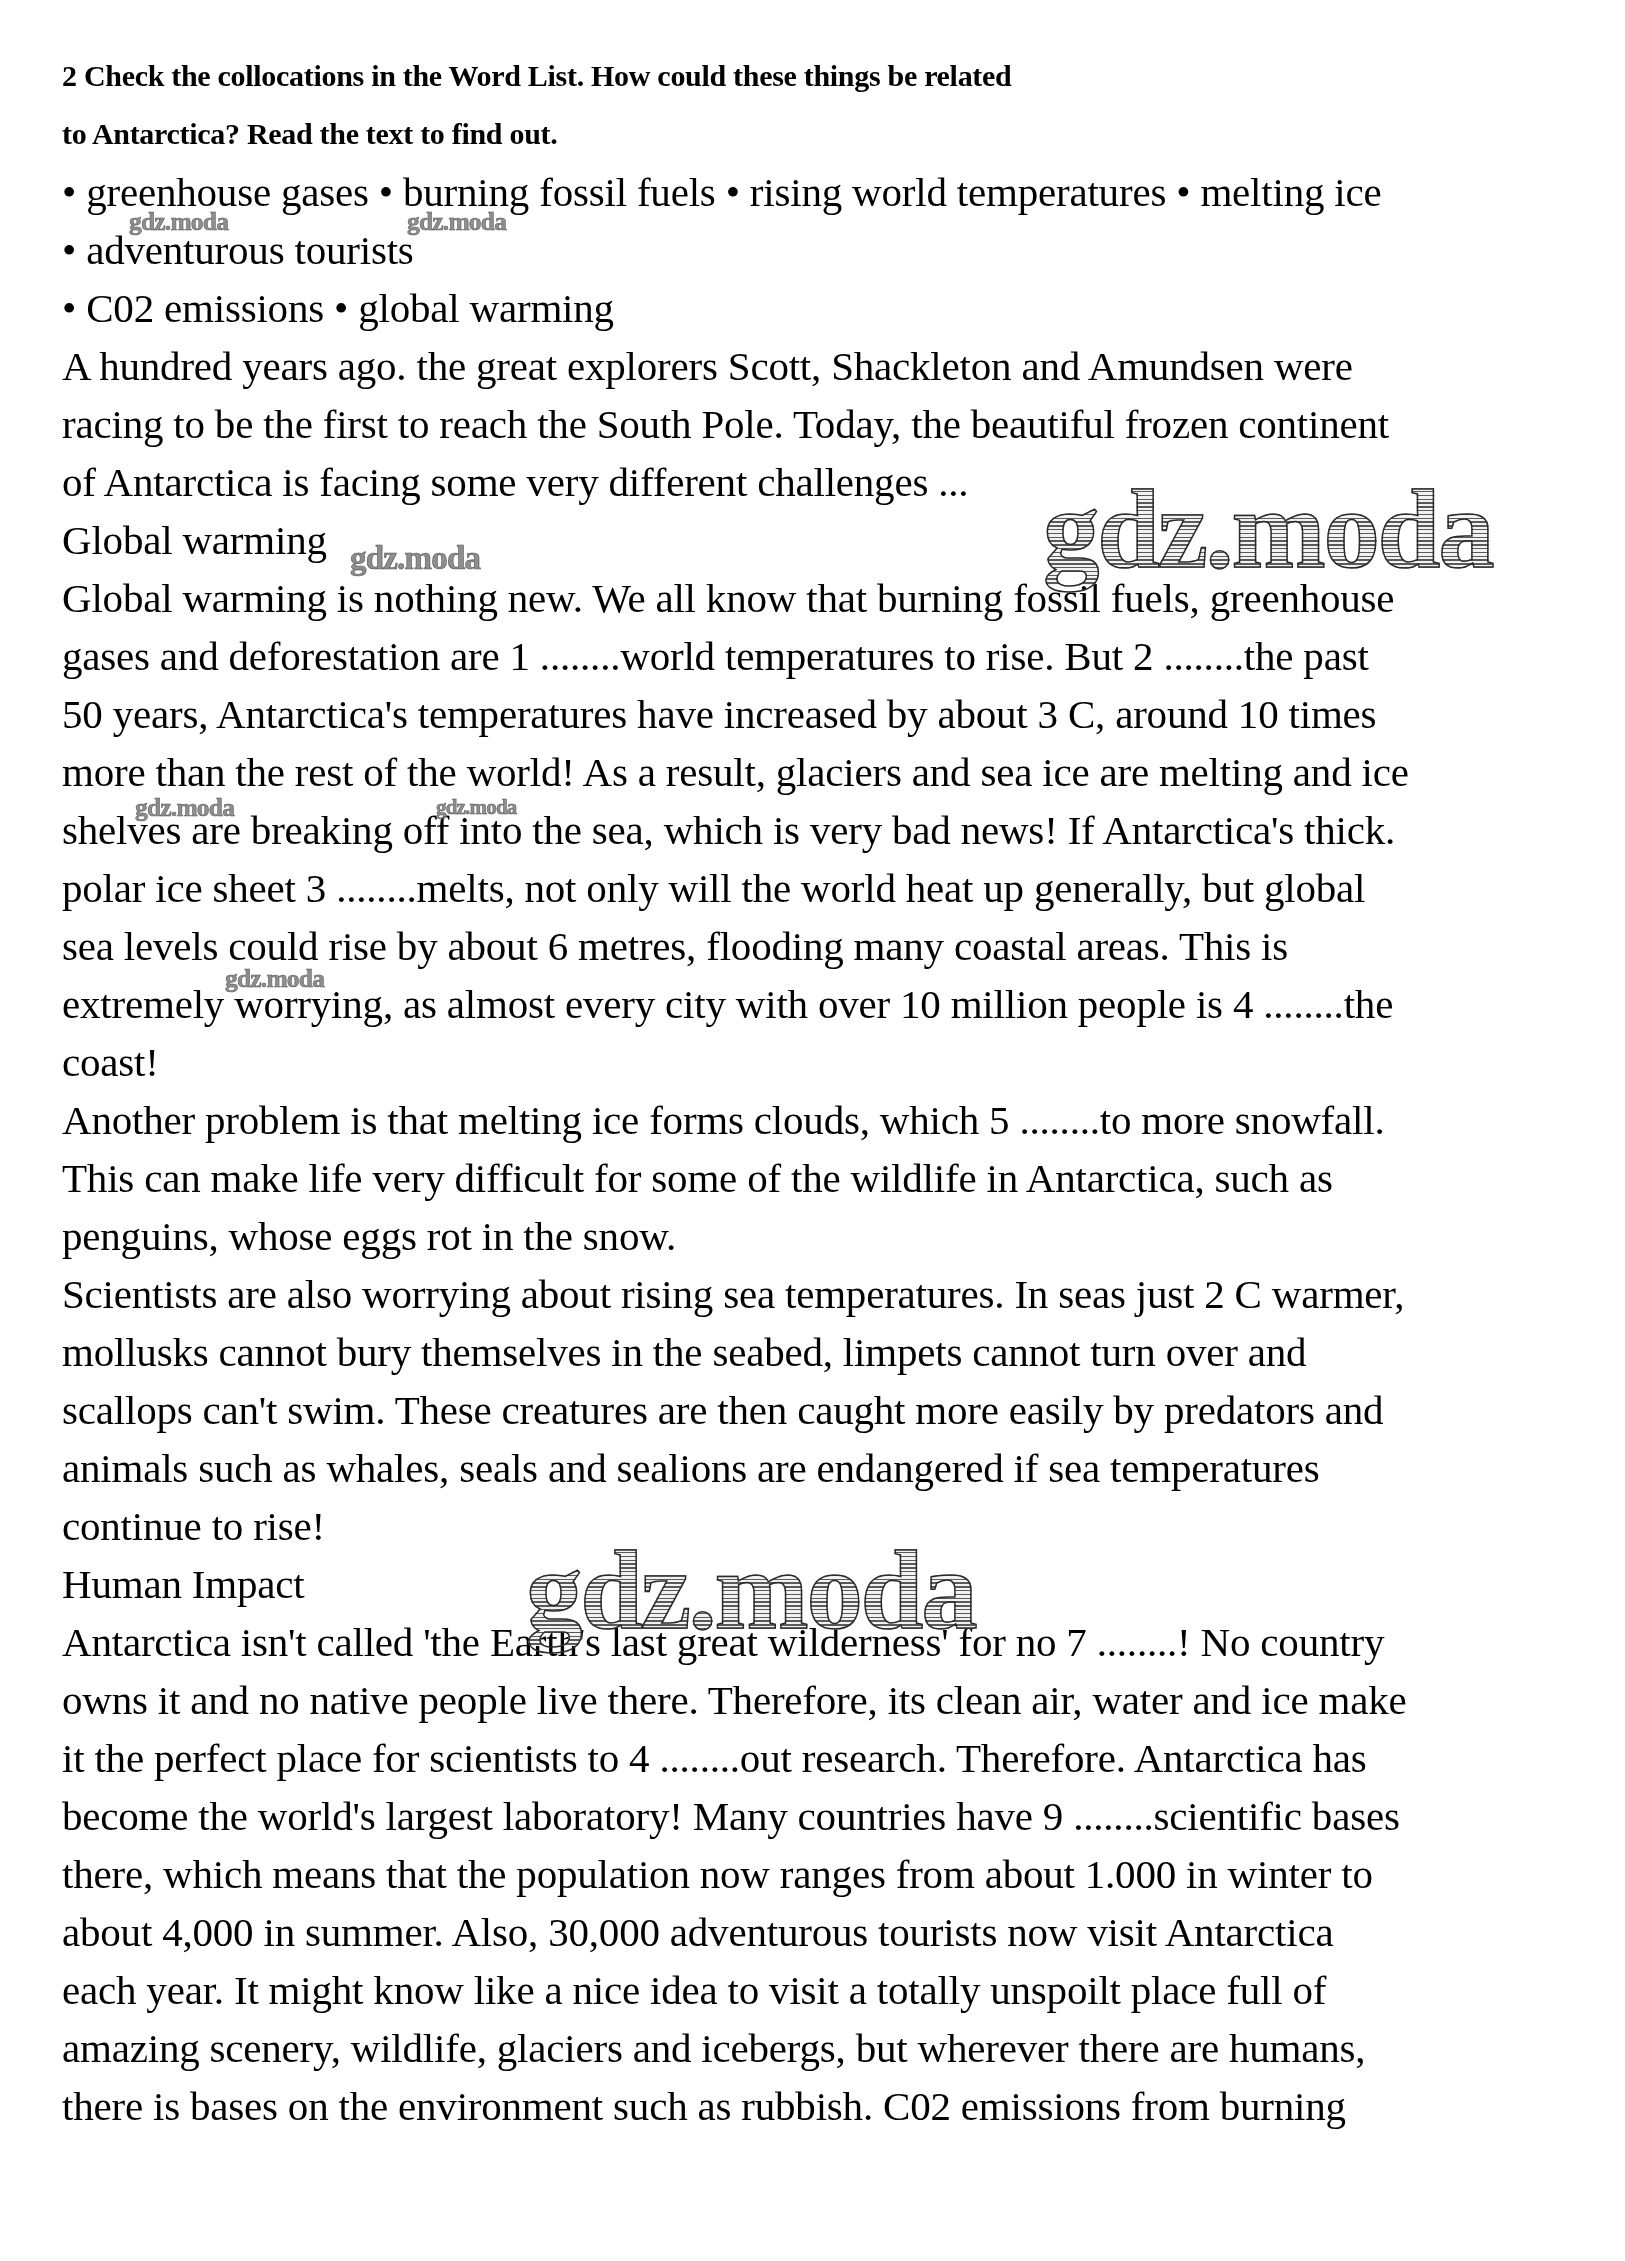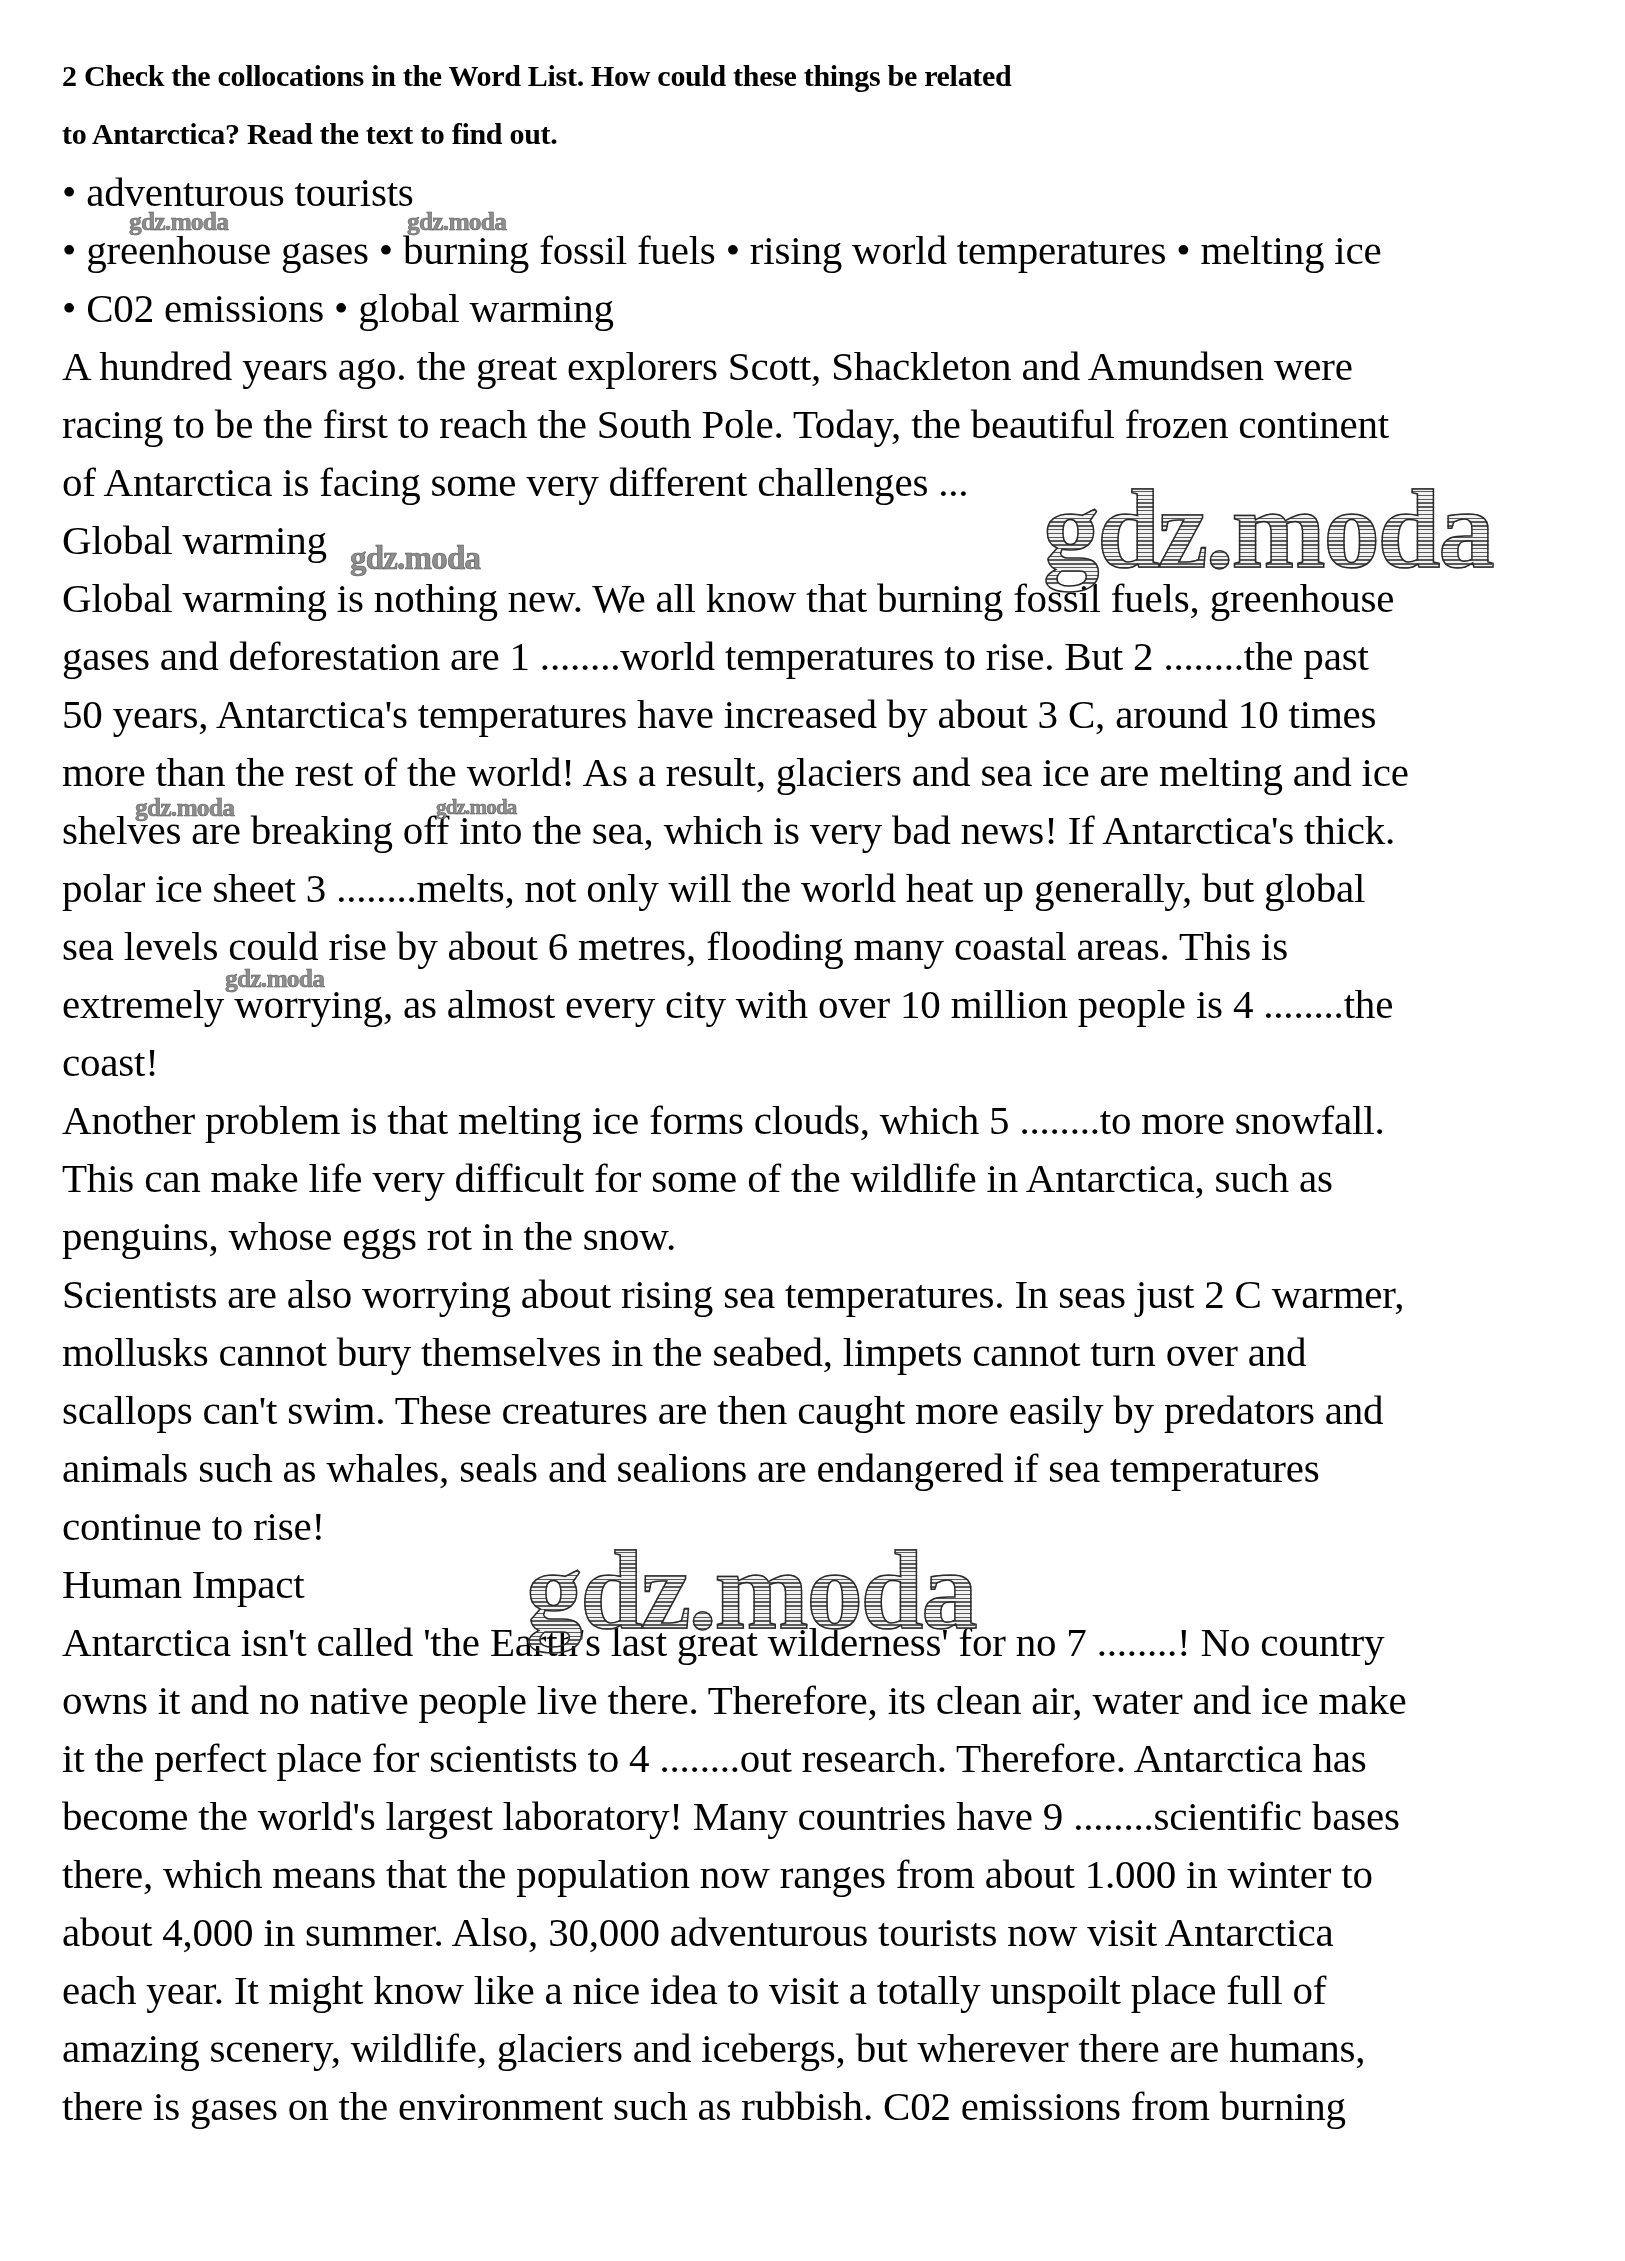--- a/index.html
+++ b/index.html
@@ -70,22 +70,22 @@
 </head>
 <body>
 
 <div class="page">
   <div>
     <span class="line bold">2 Check the collocations in the Word List. How could these things be related</span>
     <span class="line bold">to Antarctica? Read the text to find out.</span>
   </div>
 
   <div>
+    <span class="line">• greenhouse gases • burning fossil fuels • rising world temperatures • melting ice</span>
     <span class="line">• adventurous tourists</span>
-    <span class="line">• greenhouse gases • burning fossil fuels • rising world temperatures • melting ice</span>
     <span class="line">• C02 emissions • global warming</span>
   </div>
 
   <div>
     <span class="line">A hundred years ago. the great explorers Scott, Shackleton and Amundsen were</span>
     <span class="line">racing to be the first to reach the South Pole. Today, the beautiful frozen continent</span>
     <span class="line">of Antarctica is facing some very different challenges ...</span>
   </div>
 
   <span class="line">Global warming</span>
@@ -120,21 +120,21 @@
 
   <div>
     <span class="line">Antarctica isn't called 'the Earth's last great wilderness' for no 7 ........! No country</span>
     <span class="line">owns it and no native people live there. Therefore, its clean air, water and ice make</span>
     <span class="line">it the perfect place for scientists to 4 ........out research. Therefore. Antarctica has</span>
     <span class="line">become the world's largest laboratory! Many countries have 9 ........scientific bases</span>
     <span class="line">there, which means that the population now ranges from about 1.000 in winter to</span>
     <span class="line">about 4,000 in summer. Also, 30,000 adventurous tourists now visit Antarctica</span>
     <span class="line">each year. It might know like a nice idea to visit a totally unspoilt place full of</span>
     <span class="line">amazing scenery, wildlife, glaciers and icebergs, but wherever there are humans,</span>
-    <span class="line">there is gases on the environment such as rubbish. C02 emissions from burning</span>
+    <span class="line">there is bases on the environment such as rubbish. C02 emissions from burning</span>
   </div>
 </div>
 
 <span class="wm tiny" style="left:129px; top:209px;">gdz.moda</span>
 <span class="wm tiny" style="left:407px; top:209px;">gdz.moda</span>
 <span class="wm big" style="left:1043px; top:472px;">gdz.moda</span>
 <span class="wm small" style="left:350px; top:542px;">gdz.moda</span>
 <span class="wm tiny" style="left:135px; top:795px;">gdz.moda</span>
 <span class="wm tiny" style="left:436px; top:795px; font-size:21px;">gdz.moda</span>
 <span class="wm tiny" style="left:225px; top:966px;">gdz.moda</span>

